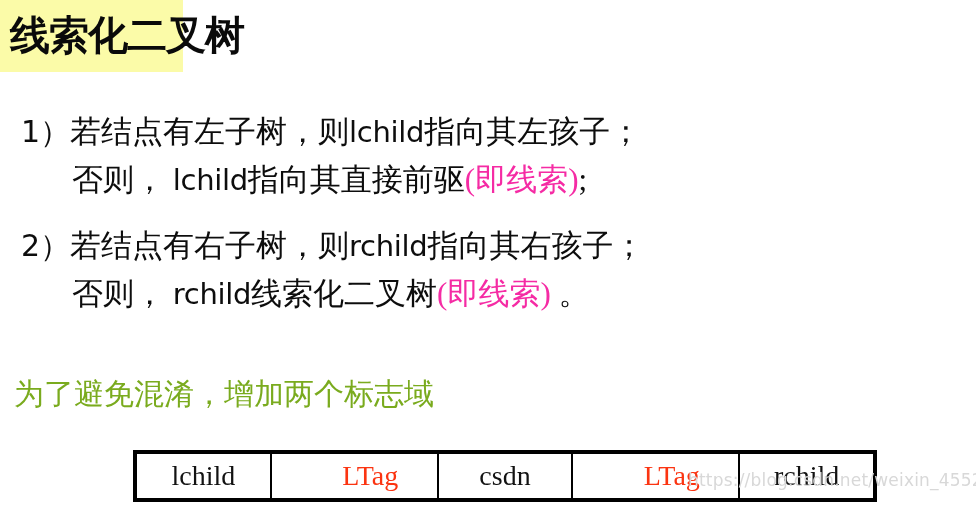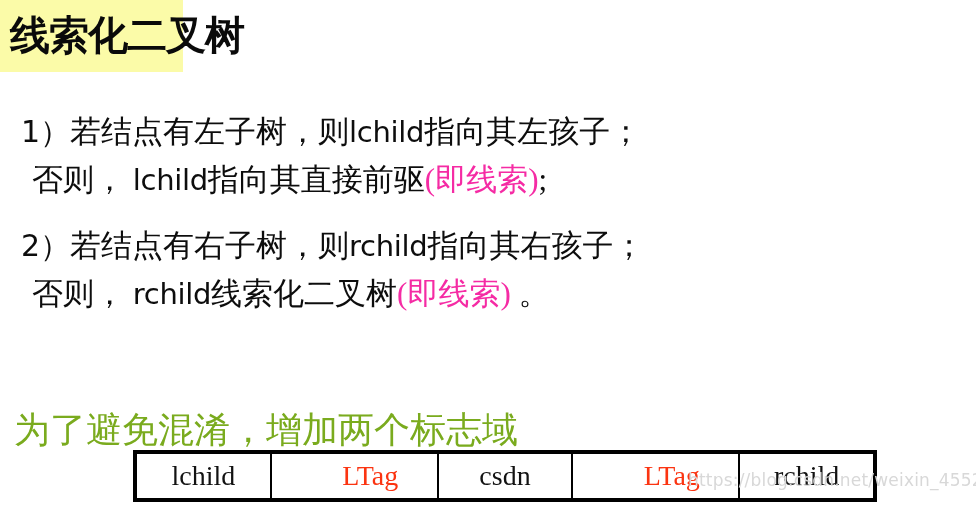--- a/index.html
+++ b/index.html
@@ -57,21 +57,21 @@
     white-space: nowrap;
   }
   .para.last { margin-bottom: 4px; }
   .line {
     font-size: 31px;
     line-height: 47px;
     color: #0d0d0d;
     white-space: nowrap;
   }
   .line.l1 { padding-left: 21px; }
-  .line.l2 { padding-left: 32px; }
+  .line.l2 { padding-left: 72px; }
 
   .cn {
     font-family: "Liberation Serif", "DejaVu Serif", serif;
   }
   .en {
     font-family: "DejaVu Sans", "Liberation Sans", sans-serif;
     font-size: 29px;
     letter-spacing: -0.3px;
   }
   .num {
@@ -81,26 +81,25 @@
   .pink {
     color: #f52ba4;
     font-family: "Liberation Serif", "DejaVu Serif", serif;
   }
 
   
   .note {
     position: absolute;
     left: 14px;
     top: 372px;
-    font-size: 36px;
+    font-size: 30px;
     line-height: 44px;
     color: #7aab1e;
     white-space: nowrap;
     font-family: "Liberation Serif", "DejaVu Serif", serif;
-    margin-top: 36px;
   }
 
   
   .node-table {
     position: absolute;
     left: 133px;
     top: 450px;
     width: 744px;
     height: 52px;
     box-sizing: border-box;

